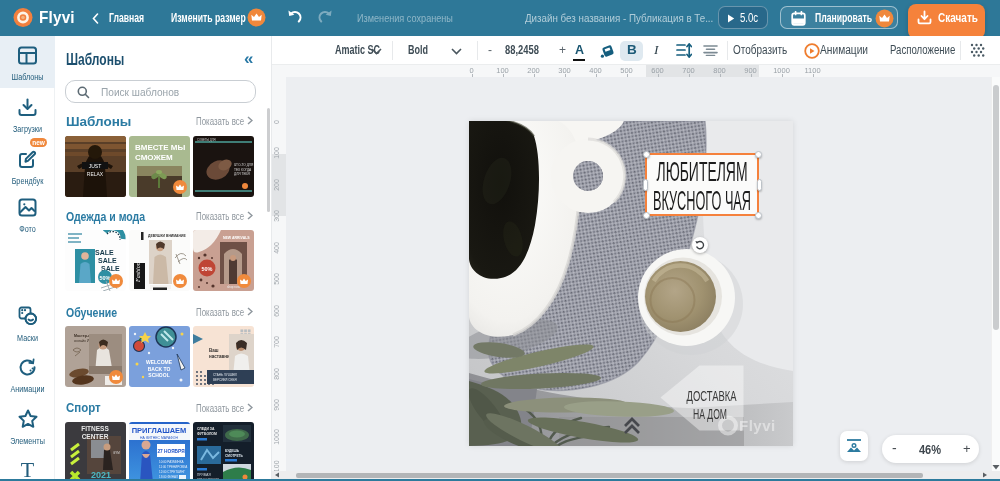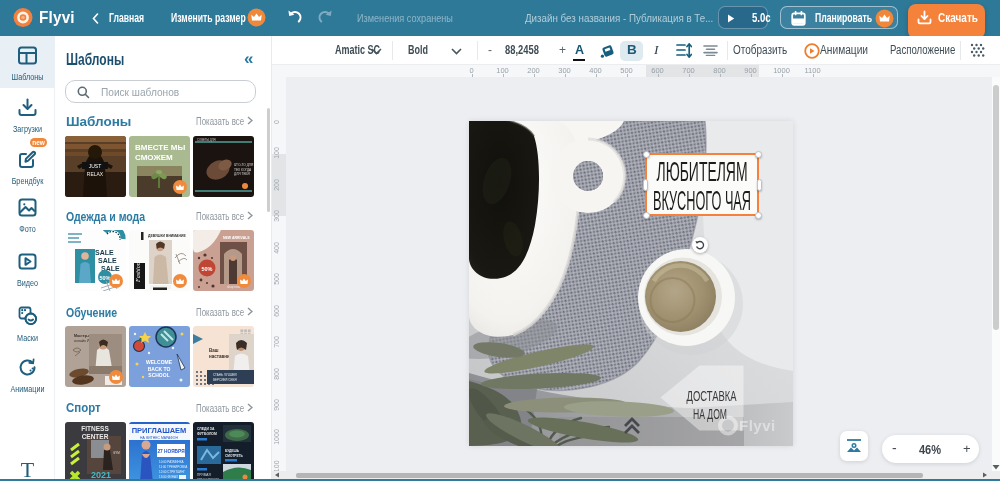--- a/index.html
+++ b/index.html
@@ -246,21 +246,21 @@
   <svg class="abs" style="left:317px;top:9px;opacity:0.38" width="16" height="16" viewBox="0 0 16 16">
     <path d="M11.8 4.6 C9.7 2.6 6.4 2.5 4.2 4.6 C2 6.8 2 10.2 4.2 12.4" stroke="#fff" stroke-width="2.1" fill="none" stroke-linecap="round"></path>
     <path d="M14.6 1.6 L13.8 6.9 L8.6 5.8 Z" fill="#fff"></path>
   </svg>
   <div class="txt" style="left:357px;font-size:11px;color:rgba(255,255,255,0.45);"><span class="cx cx83">Изменения сохранены</span></div>
   <div class="txt" style="left:525px;font-size:11.5px;color:rgba(255,255,255,0.62);"><span class="cx cx85">Дизайн без названия - Публикация в Те...</span></div>
   <div class="abs" style="left:718px;top:5.5px;width:50px;height:23.5px;background:#28688a;border:1px solid rgba(255,255,255,0.30);border-radius:7px;">
     <svg class="abs" style="left:8px;top:7px" width="8" height="9" viewBox="0 0 8 9">
         <path d="M1 0.5 L7.2 4.5 L1 8.5 Z" fill="#fff"></path>
       </svg>
-    <div class="abs" style="left:33px;top:4.5px;font-size:12px;font-weight:bold;color:#fff;"><span class="cx cx80">5.0с</span></div>
+    <div class="abs" style="left:21px;top:4.5px;font-size:12px;font-weight:normal;color:#fff;"><span class="cx cx80">5.0с</span></div>
   </div>
   <div class="abs" style="left:780px;top:5.5px;width:118px;height:23.5px;background:rgba(255,255,255,0.07);border:1px solid rgba(255,255,255,0.5);border-radius:7px;">
     <svg class="abs" style="left:10px;top:4.5px" width="15" height="15" viewBox="0 0 15 15">
       <rect x="1.2" y="2.4" width="12.6" height="11.4" rx="2" fill="none" stroke="#fff" stroke-width="1.7"></rect>
       <rect x="2" y="7.5" width="11" height="5.4" fill="#fff"></rect>
       <line x1="4.6" y1="0.8" x2="4.6" y2="3.4" stroke="#fff" stroke-width="1.7" stroke-linecap="round"></line>
       <line x1="10.4" y1="0.8" x2="10.4" y2="3.4" stroke="#fff" stroke-width="1.7" stroke-linecap="round"></line>
     </svg>
     <div class="abs" style="left:34px;top:4.5px;font-size:12px;font-weight:bold;color:#fff;"><span class="cx cx72">Планировать</span></div>
     <svg class="abs" style="left:94px;top:2.5px" width="19" height="19" viewBox="0 0 19 19">
@@ -311,29 +311,20 @@
   <div class="sbitem" style="top:161px;">
     <svg width="21" height="21" viewBox="0 0 21 21">
         <g fill="none" stroke="#1e5e7e" stroke-width="2">
           <rect x="2.5" y="2.5" width="16" height="16" rx="2.5"></rect>
           <circle cx="7.3" cy="7.3" r="1.1" fill="#1e5e7e" stroke="none"></circle>
           <path d="M3 15.5 L8.5 10 L12 13.5 L14.5 11 L18 14.5" stroke-linejoin="round"></path>
         </g>
       </svg>
     <span class="lbl">Фото</span>
   </div>
-  <div class="sbitem" style="top:215px;">
-    <svg width="21" height="21" viewBox="0 0 21 21">
-        <g fill="none" stroke="#1e5e7e" stroke-width="2">
-          <rect x="2.5" y="3.5" width="16" height="14" rx="2.5"></rect>
-          <path d="M8.5 7.2 L13.5 10.5 L8.5 13.8 Z" stroke-linejoin="round"></path>
-        </g>
-      </svg>
-    <span class="lbl">Видео</span>
-  </div>
   <div class="sbitem" style="top:269px;">
     <svg width="22" height="22" viewBox="0 0 22 22">
         <g fill="none" stroke="#1e5e7e" stroke-width="1.8">
           <rect x="2.5" y="2.5" width="11" height="11" rx="2"></rect>
           <path d="M5.2 5.2 l0.01 0 M8 5.2 l0.01 0 M5.2 8 l0.01 0" stroke-width="2.2" stroke-linecap="round"></path>
           <circle cx="13.8" cy="13.8" r="5.3" fill="#fff"></circle>
           <circle cx="13.8" cy="13.8" r="5.3"></circle>
           <path d="M11.5 14.5 Q13.8 16.5 16.1 14.5" stroke-linecap="round"></path>
         </g>
       </svg>
@@ -341,20 +332,26 @@
   </div>
   <div class="sbitem" style="top:321px;">
     <svg width="21" height="21" viewBox="0 0 21 21">
         <g fill="none" stroke="#1e5e7e" stroke-width="2" stroke-linecap="round">
           <path d="M15.5 5.5 A7 7 0 1 0 17.5 10.2"></path>
           <path d="M12.3 5.9 L16.1 6.3 L16.6 2.5" stroke-width="1.8" fill="none"></path>
           <path d="M13.5 13.5 l0.01 0 M15.6 11.4 l0.01 0" stroke-width="2"></path>
         </g>
       </svg>
     <span class="lbl">Анимации</span>
+  </div>
+  <div class="sbitem" style="top:372px;">
+    <svg width="22" height="22" viewBox="0 0 22 22">
+        <path d="M11 2.5 L13.6 8 L19.5 8.8 L15.2 12.9 L16.3 18.8 L11 15.9 L5.7 18.8 L6.8 12.9 L2.5 8.8 L8.4 8 Z" fill="none" stroke="#1e5e7e" stroke-width="2" stroke-linejoin="round"></path>
+      </svg>
+    <span class="lbl">Элементы</span>
   </div>
   <div class="sbitem" style="top:421px;font-family:'Liberation Serif',serif;font-size:22px;color:#235d7c;">T</div>
 </div>
 <div id="panel">
   <div class="abs" style="left:11px;top:15px;font-size:16px;font-weight:bold;color:#1c4f6e;"><span class="cx cx75">Шаблоны</span></div>
   <div class="abs" style="left:189px;top:13px;font-size:17px;font-weight:bold;color:#2878a5;letter-spacing:-1px;">«</div>
   <div class="abs" style="left:10px;top:43.5px;width:190.5px;height:23.5px;border:1px solid #c9ced3;border-radius:10px;">
     <svg class="abs" style="left:11px;top:5px" width="13" height="13" viewBox="0 0 13 13">
         <circle cx="5.3" cy="5.3" r="4" fill="none" stroke="#5c6a73" stroke-width="1.6"></circle>
         <line x1="8.3" y1="8.3" x2="11.5" y2="11.5" stroke="#5c6a73" stroke-width="1.6" stroke-linecap="round"></line>

